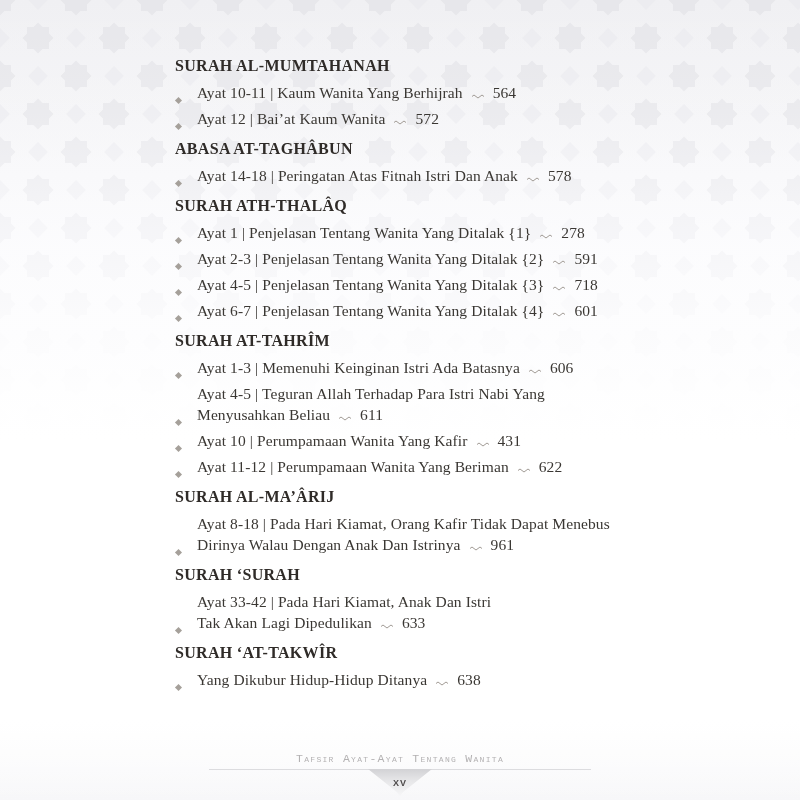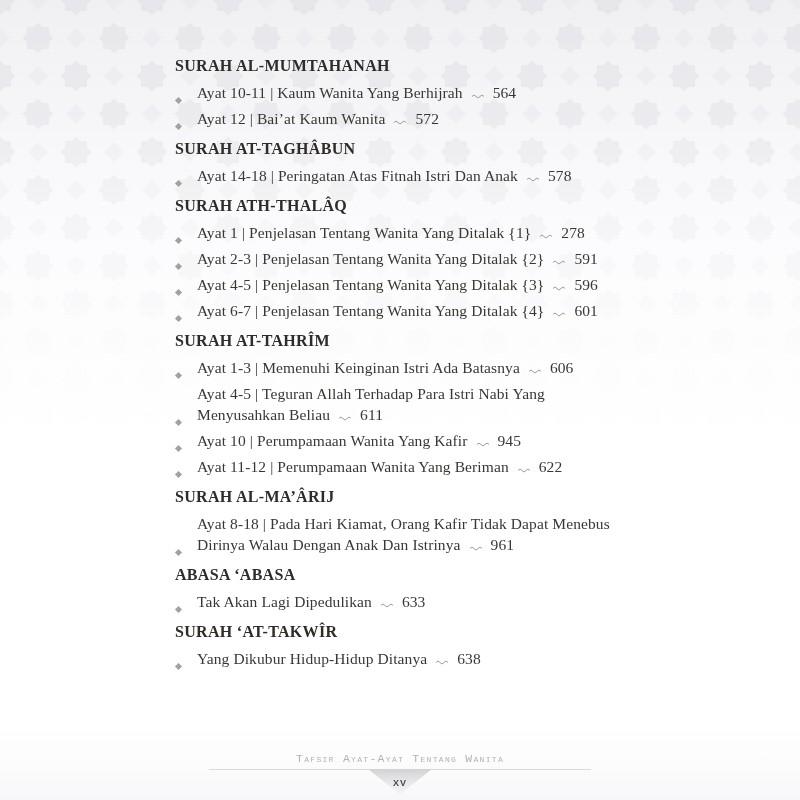--- a/index.html
+++ b/index.html
@@ -102,21 +102,21 @@
         <div class="item">
           <span class="bullet"></span>
           <div class="item-text">
             <div class="line"><span>Ayat 12 | Bai’at Kaum Wanita</span><svg width="16" height="7" class="leader">
                 <path d="M1 4.5 q2 -3 4 0 t4 0 t4 0" stroke="#a29c96" stroke-width="1" fill="none"></path>
               </svg><span class="pagenum">572</span></div>
           </div>
         </div>
       </div>
       <div class="section">
-        <div class="heading">SURAH AT-TAGHÂBUN</div>
+        <div class="heading">ABASA AT-TAGHÂBUN</div>
         <div class="item">
           <span class="bullet"></span>
           <div class="item-text">
             <div class="line"><span>Ayat 14-18 | Peringatan Atas Fitnah Istri Dan Anak</span><svg width="16" height="7" class="leader">
                 <path d="M1 4.5 q2 -3 4 0 t4 0 t4 0" stroke="#a29c96" stroke-width="1" fill="none"></path>
               </svg><span class="pagenum">578</span></div>
           </div>
         </div>
       </div>
       <div class="section">
@@ -135,21 +135,21 @@
             <div class="line"><span>Ayat 2-3 | Penjelasan Tentang Wanita Yang Ditalak {2}</span><svg width="16" height="7" class="leader">
                 <path d="M1 4.5 q2 -3 4 0 t4 0 t4 0" stroke="#a29c96" stroke-width="1" fill="none"></path>
               </svg><span class="pagenum">591</span></div>
           </div>
         </div>
         <div class="item">
           <span class="bullet"></span>
           <div class="item-text">
             <div class="line"><span>Ayat 4-5 | Penjelasan Tentang Wanita Yang Ditalak {3}</span><svg width="16" height="7" class="leader">
                 <path d="M1 4.5 q2 -3 4 0 t4 0 t4 0" stroke="#a29c96" stroke-width="1" fill="none"></path>
-              </svg><span class="pagenum">596</span></div>
+              </svg><span class="pagenum">718</span></div>
           </div>
         </div>
         <div class="item">
           <span class="bullet"></span>
           <div class="item-text">
             <div class="line"><span>Ayat 6-7 | Penjelasan Tentang Wanita Yang Ditalak {4}</span><svg width="16" height="7" class="leader">
                 <path d="M1 4.5 q2 -3 4 0 t4 0 t4 0" stroke="#a29c96" stroke-width="1" fill="none"></path>
               </svg><span class="pagenum">601</span></div>
           </div>
         </div>
@@ -171,21 +171,21 @@
             <div class="line"><span>Menyusahkan Beliau</span><svg width="16" height="7" class="leader">
                 <path d="M1 4.5 q2 -3 4 0 t4 0 t4 0" stroke="#a29c96" stroke-width="1" fill="none"></path>
               </svg><span class="pagenum">611</span></div>
           </div>
         </div>
         <div class="item">
           <span class="bullet"></span>
           <div class="item-text">
             <div class="line"><span>Ayat 10 | Perumpamaan Wanita Yang Kafir</span><svg width="16" height="7" class="leader">
                 <path d="M1 4.5 q2 -3 4 0 t4 0 t4 0" stroke="#a29c96" stroke-width="1" fill="none"></path>
-              </svg><span class="pagenum">945</span></div>
+              </svg><span class="pagenum">431</span></div>
           </div>
         </div>
         <div class="item">
           <span class="bullet"></span>
           <div class="item-text">
             <div class="line"><span>Ayat 11-12 | Perumpamaan Wanita Yang Beriman</span><svg width="16" height="7" class="leader">
                 <path d="M1 4.5 q2 -3 4 0 t4 0 t4 0" stroke="#a29c96" stroke-width="1" fill="none"></path>
               </svg><span class="pagenum">622</span></div>
           </div>
         </div>
@@ -196,24 +196,25 @@
           <span class="bullet"></span>
           <div class="item-text">
             <div class="line"><span>Ayat 8-18 | Pada Hari Kiamat, Orang Kafir Tidak Dapat Menebus</span></div>
             <div class="line"><span>Dirinya Walau Dengan Anak Dan Istrinya</span><svg width="16" height="7" class="leader">
                 <path d="M1 4.5 q2 -3 4 0 t4 0 t4 0" stroke="#a29c96" stroke-width="1" fill="none"></path>
               </svg><span class="pagenum">961</span></div>
           </div>
         </div>
       </div>
       <div class="section">
-        <div class="heading">ABASA ‘ABASA</div>
-        <div class="item">
-          <span class="bullet"></span>
-          <div class="item-text">
+        <div class="heading">SURAH ‘SURAH</div>
+        <div class="item">
+          <span class="bullet"></span>
+          <div class="item-text">
+            <div class="line"><span>Ayat 33-42 | Pada Hari Kiamat, Anak Dan Istri</span></div>
             <div class="line"><span>Tak Akan Lagi Dipedulikan</span><svg width="16" height="7" class="leader">
                 <path d="M1 4.5 q2 -3 4 0 t4 0 t4 0" stroke="#a29c96" stroke-width="1" fill="none"></path>
               </svg><span class="pagenum">633</span></div>
           </div>
         </div>
       </div>
       <div class="section">
         <div class="heading">SURAH ‘AT-TAKWÎR</div>
         <div class="item">
           <span class="bullet"></span>

